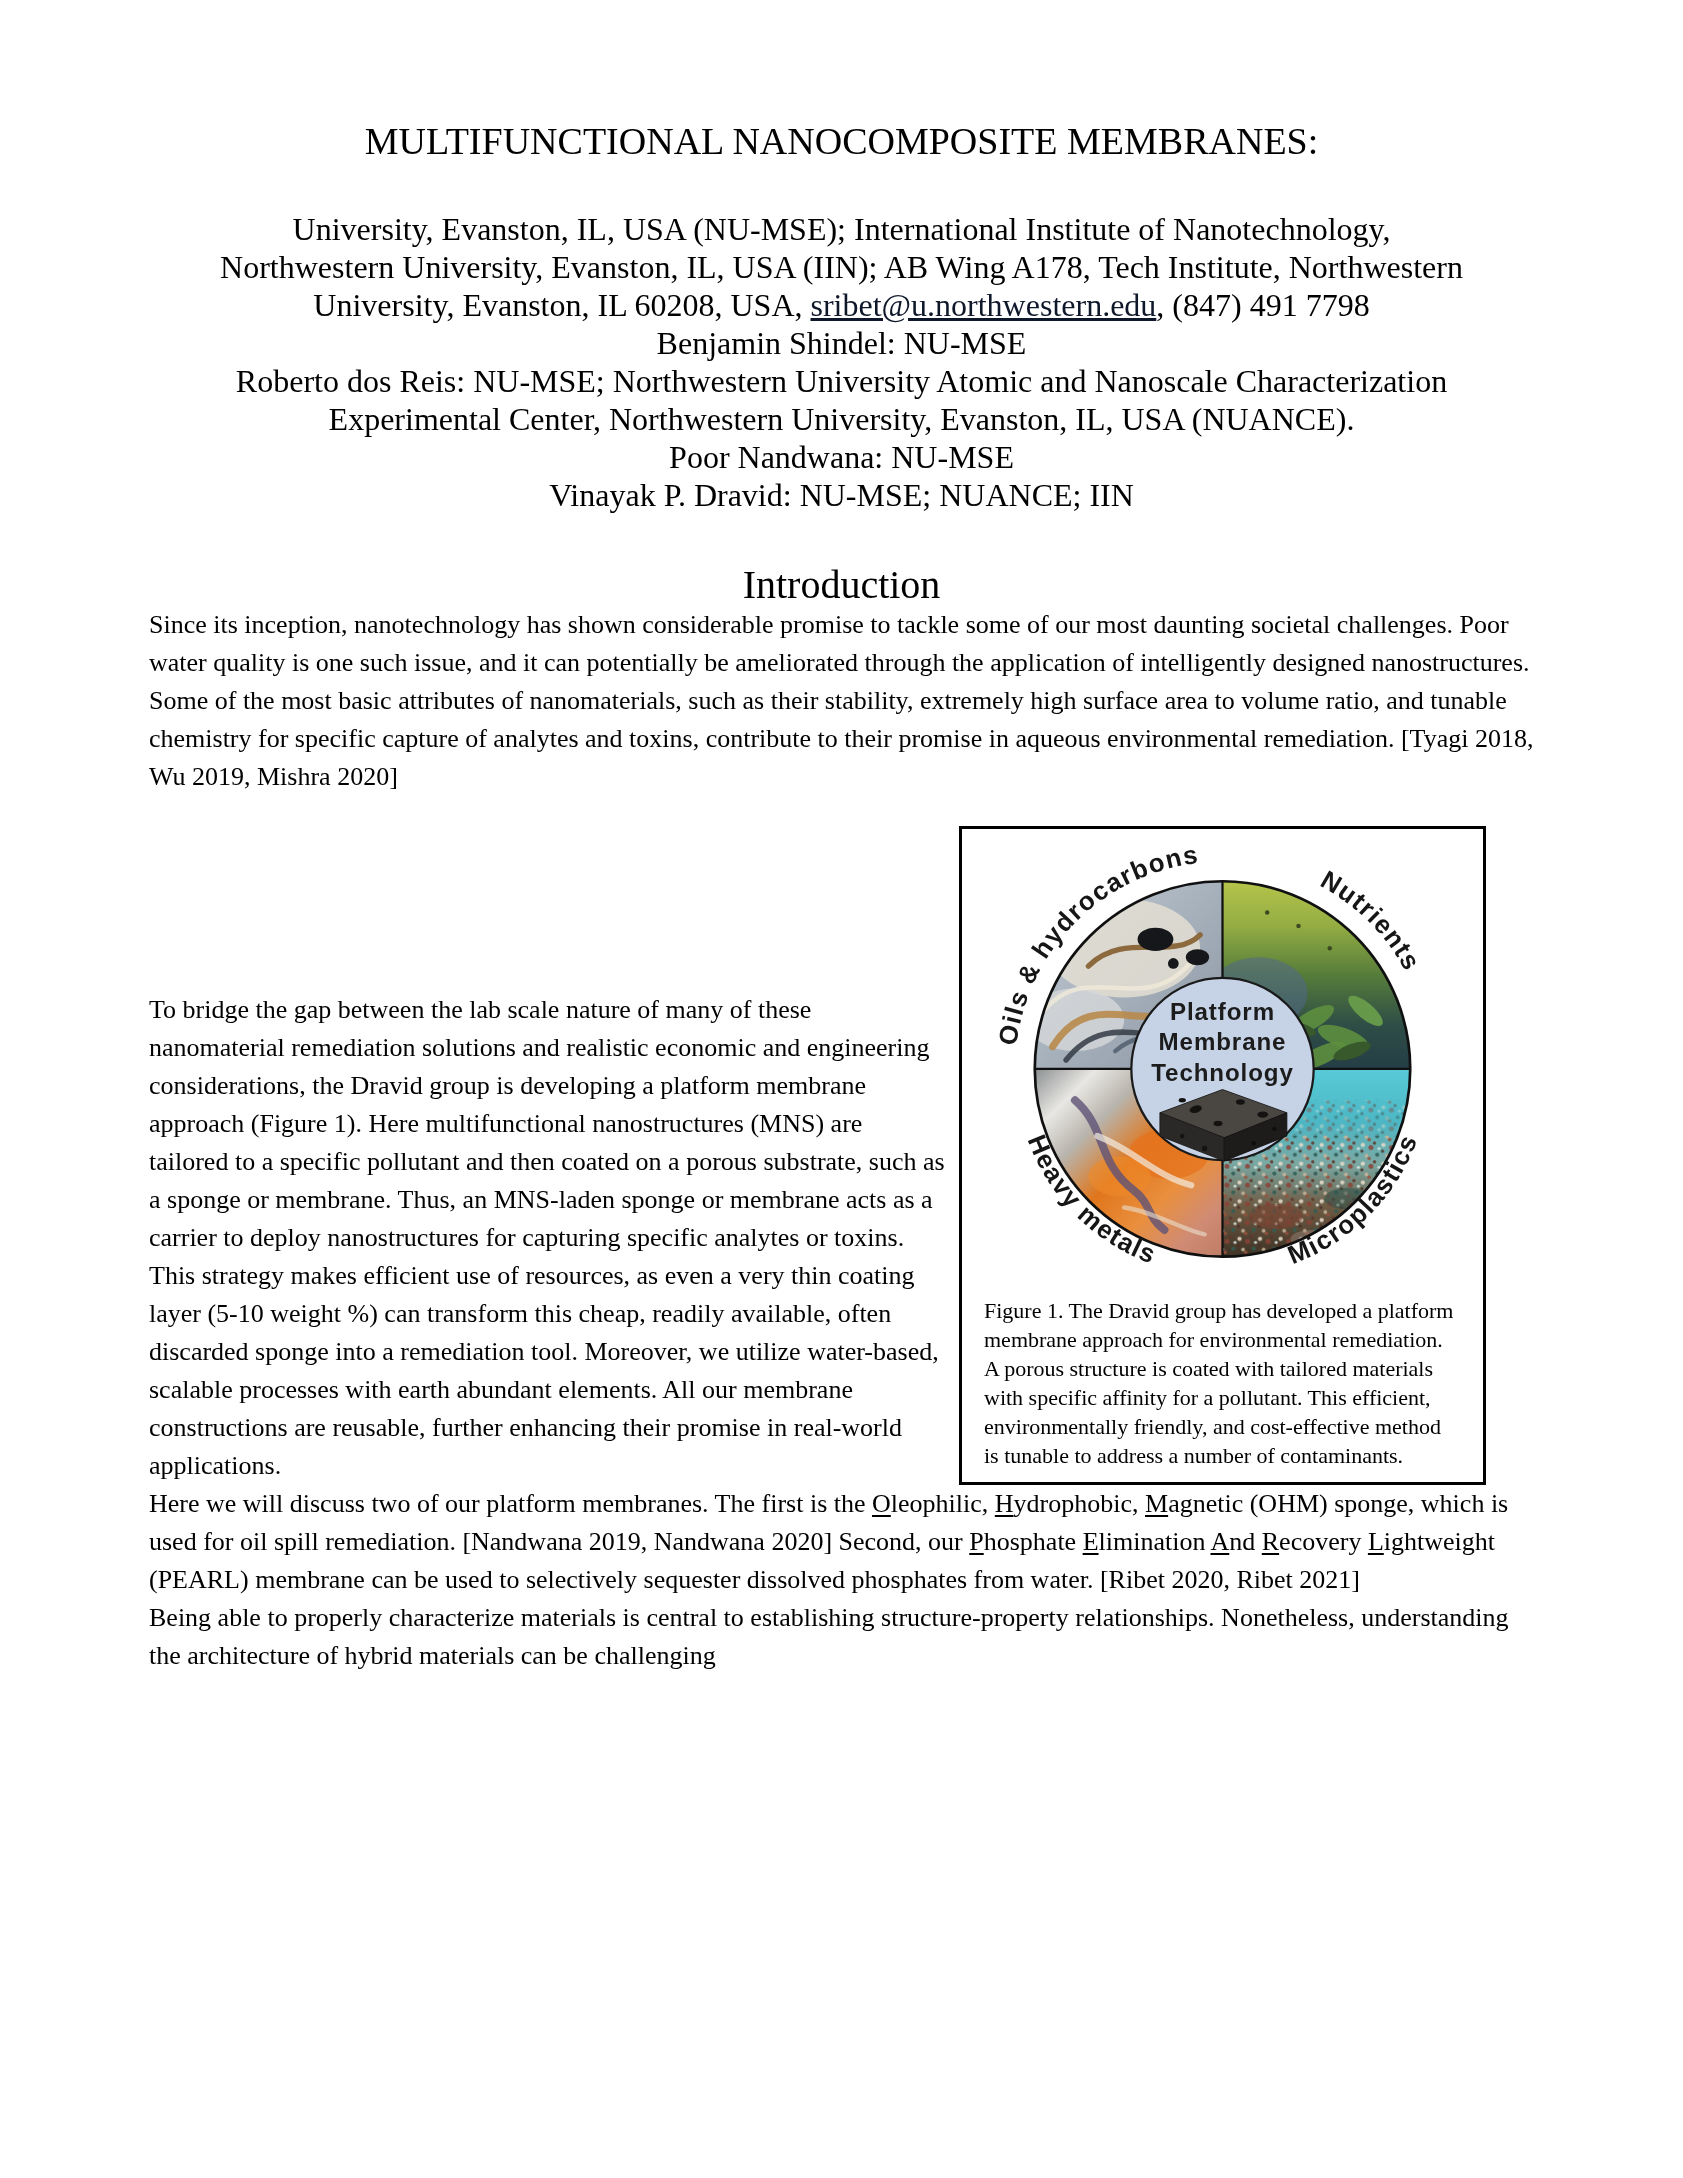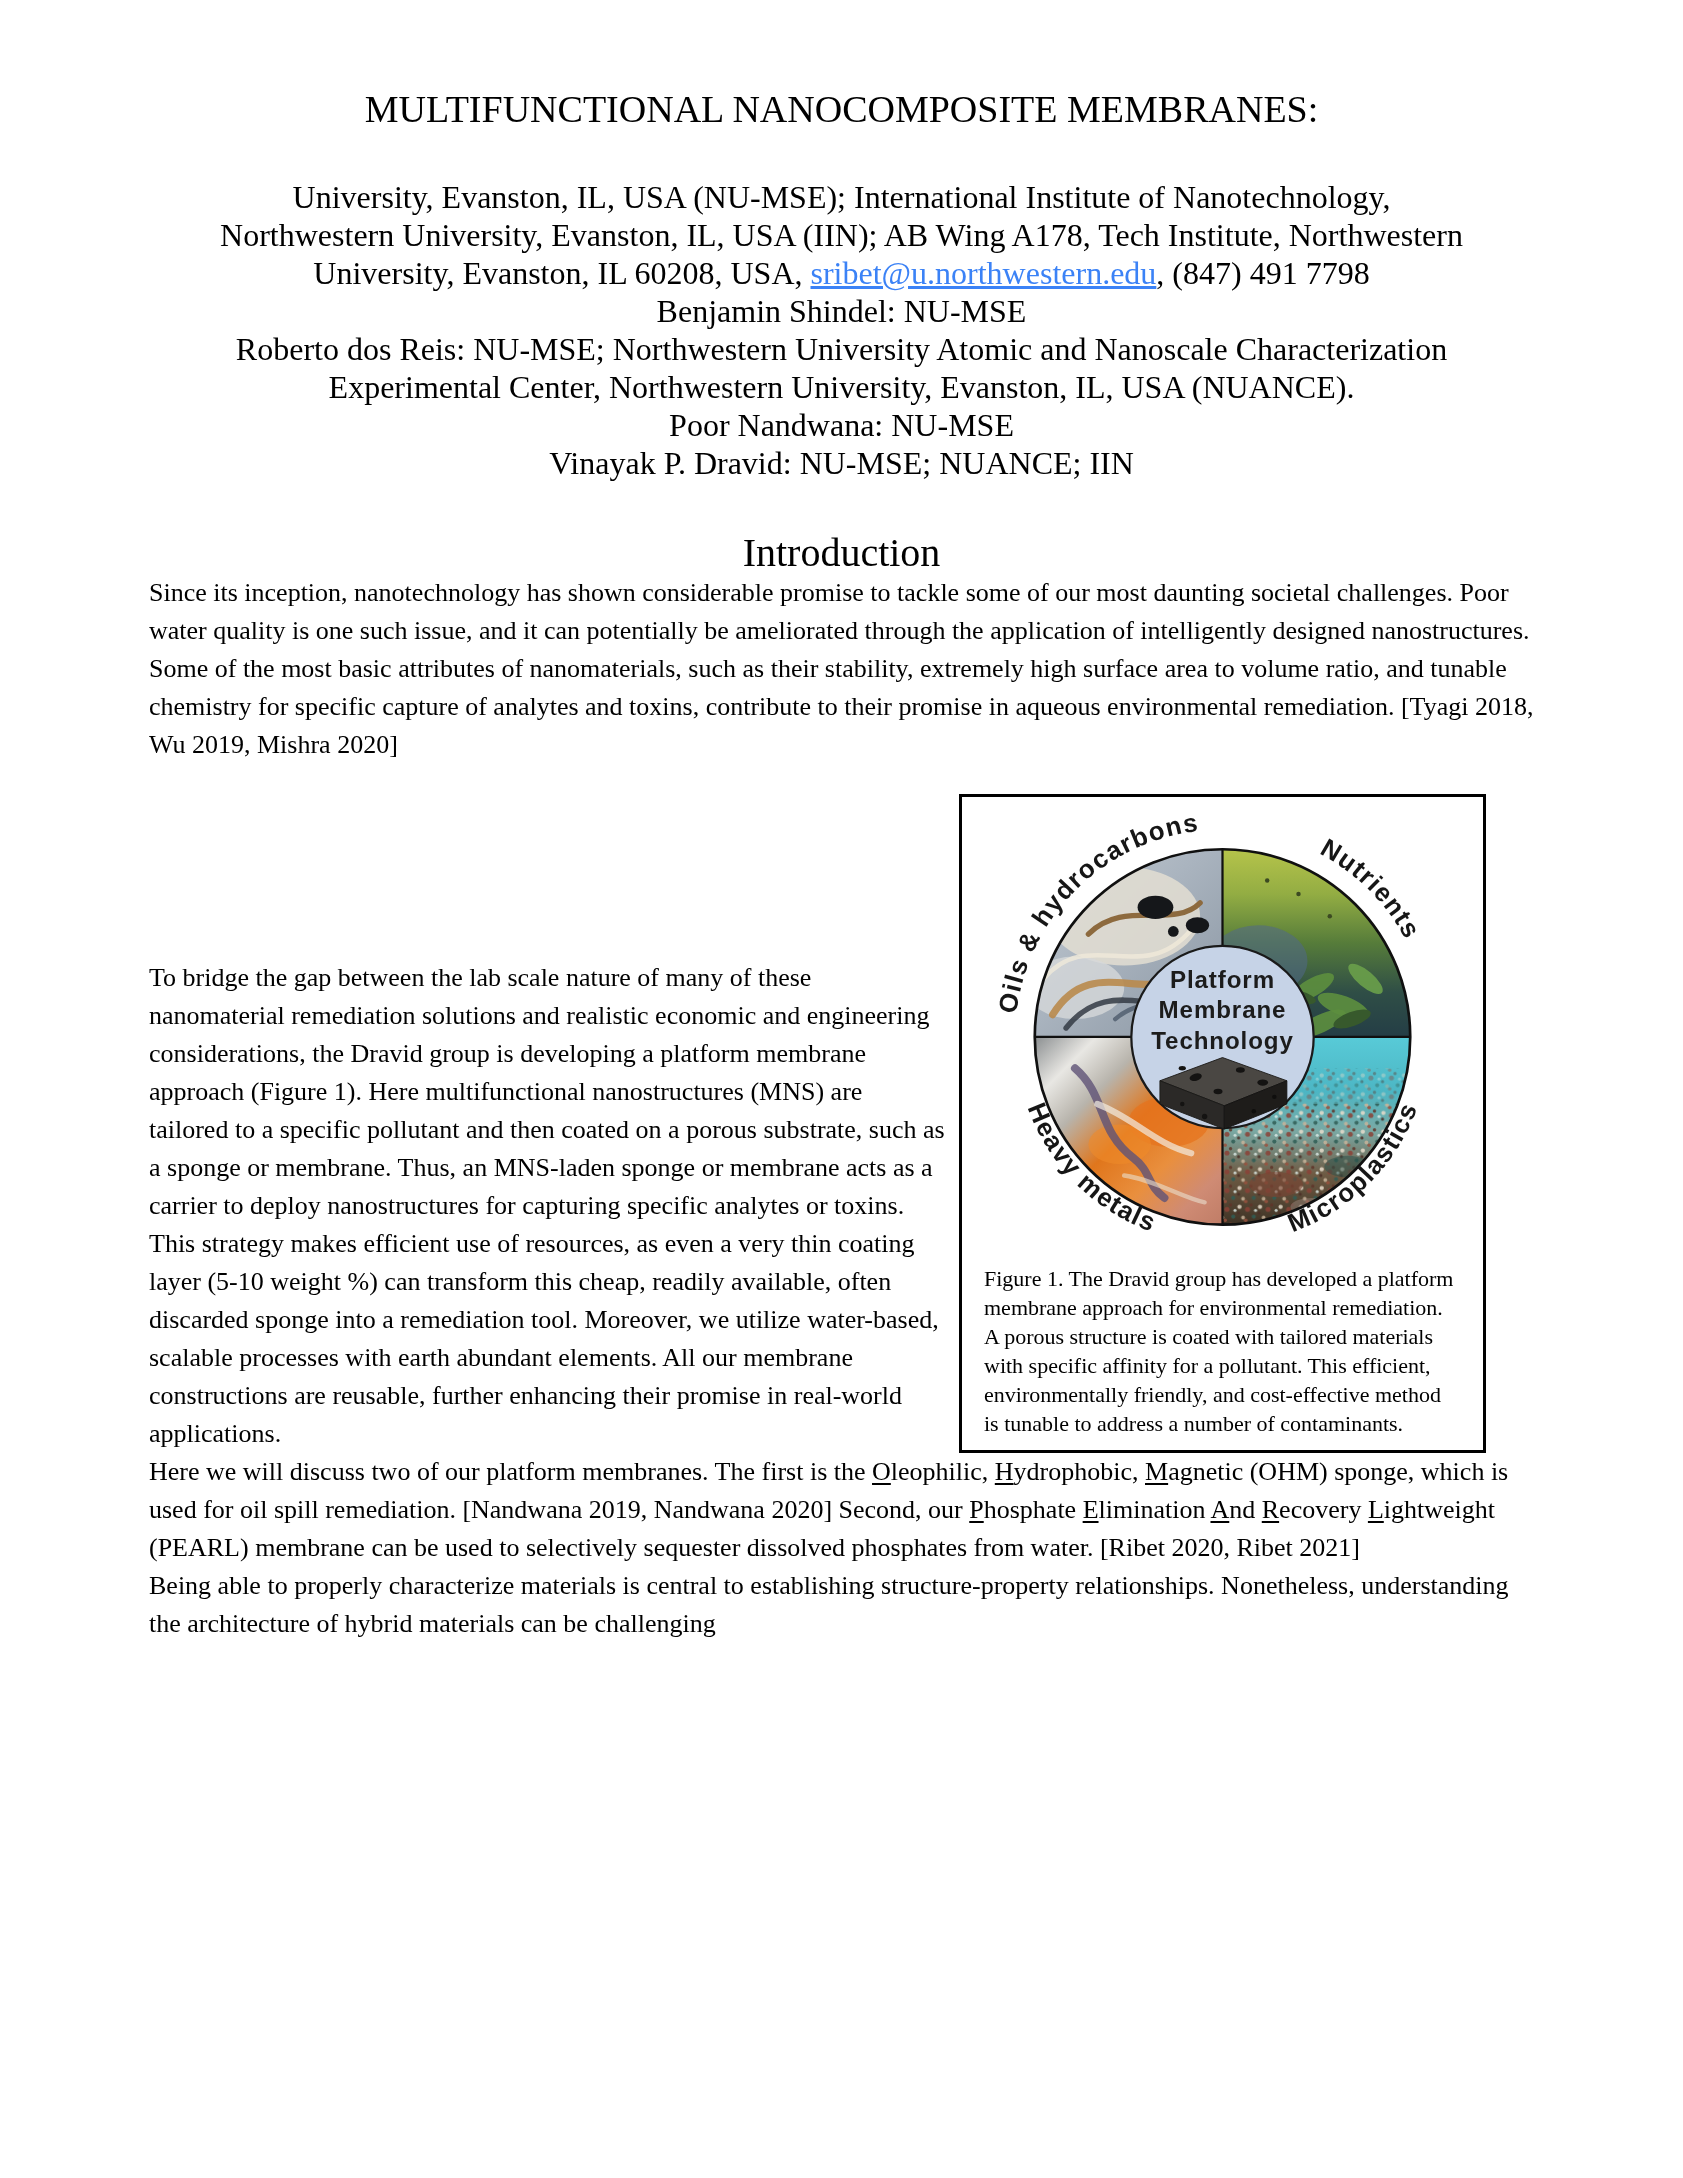--- a/index.html
+++ b/index.html
@@ -1,27 +1,27 @@
 <!DOCTYPE html>
 <html><head>
 <meta charset="utf-8">
 <style>
   html,body{margin:0;padding:0;background:#888;}
   .page{
     width:1683px;height:2178px;background:#ffffff;color:#000;
     font-family:"Liberation Serif", serif;
-    box-sizing:border-box;padding:84px 149px 0 149px;
+    box-sizing:border-box;padding:116px 149px 0 149px;
     overflow:hidden;position:relative;margin:0 auto;
   }
   .title{
     text-align:center;font-size:38px;line-height:50px;font-weight:normal;margin:0;
   }
   .authors{margin-top:44px;text-align:center;font-size:32px;line-height:38px;}
   .a-line{white-space:normal;}
-  a.email{color:#3b82f6;text-decoration:underline;cursor:pointer;}
+  a.email{color:#0f172a;text-decoration:underline;cursor:pointer;}
   h2.section-h{
     margin:50px 0 0 0;text-align:center;font-weight:normal;font-size:40px;line-height:42px;
   }
   p.body{font-size:26px;line-height:38px;margin:0;text-align:left;}
   .intro-para{margin-top:10px;}
   .two-col{display:flex;align-items:flex-end;margin-top:26px;}
   .left-col{width:798px;flex:none;}
   .figure-box{
     flex:none;margin:4px 0 0 12px;width:527px;box-sizing:border-box;
     border:3px solid #000;padding:12px 22px 12px 22px;

